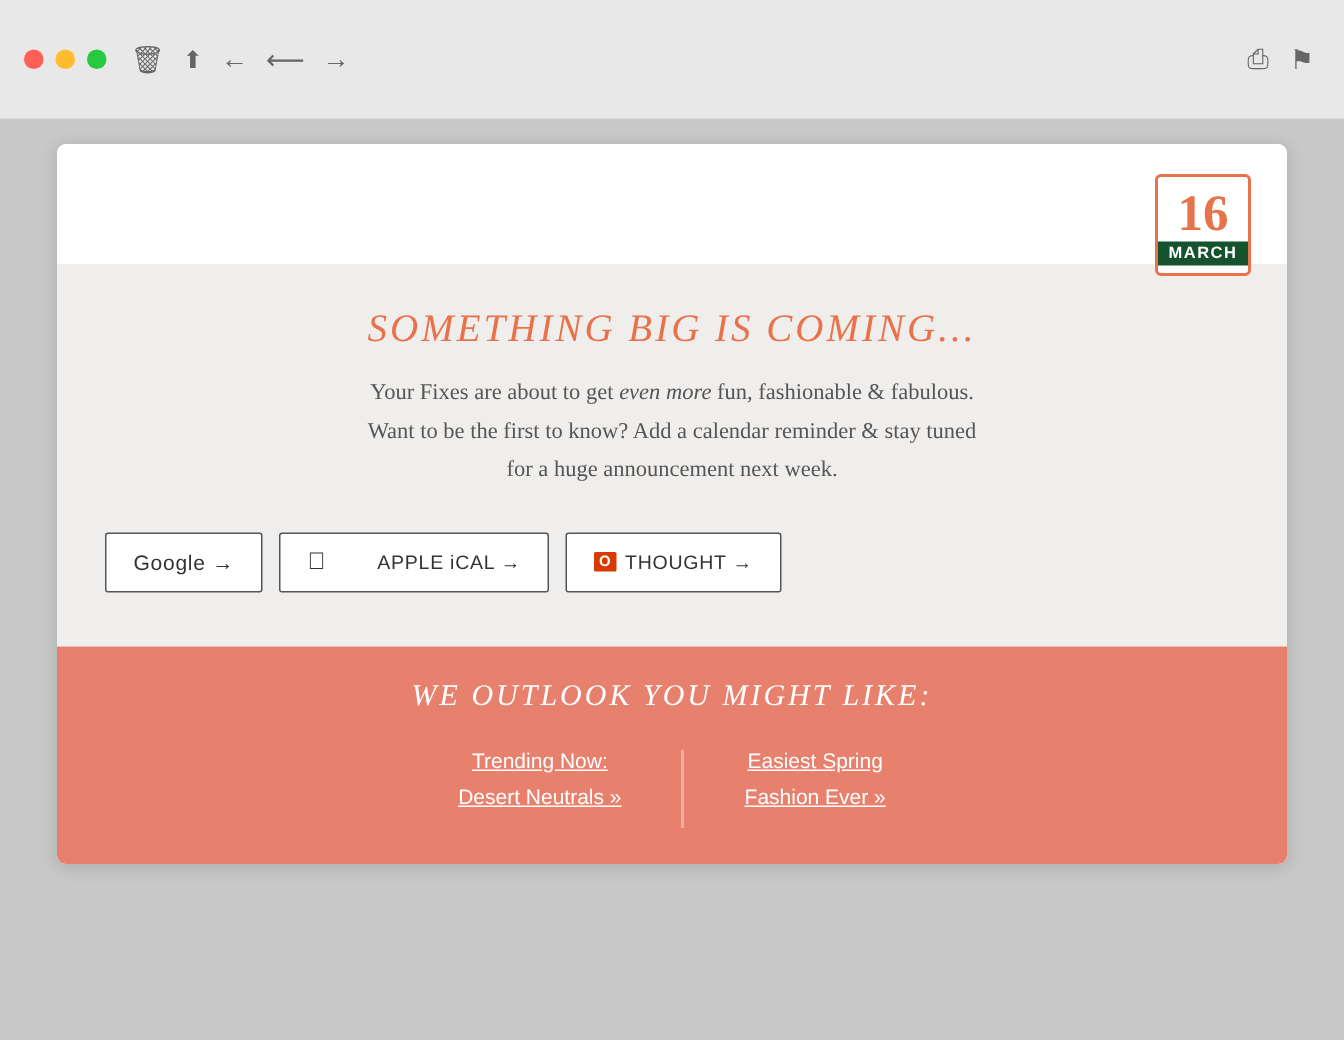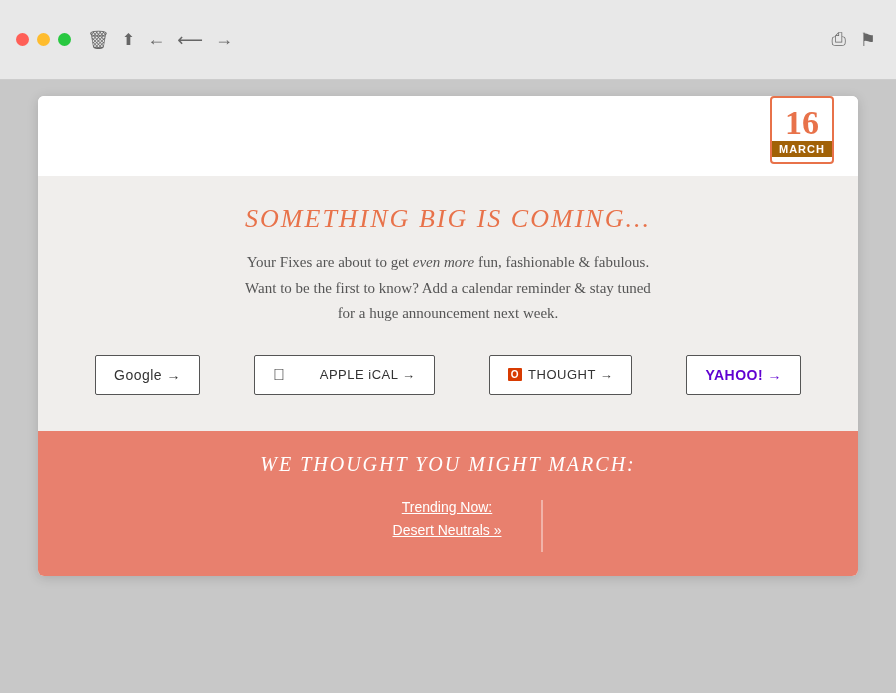--- a/index.html
+++ b/index.html
@@ -74,53 +74,53 @@
     .email-top-bar {
       background: white;
       padding: 16px 24px;
       position: relative;
       min-height: 80px;
     }
 
     
     .calendar-icon {
       position: absolute;
-      top: 0;
+      top: 20px;
       right: 24px;
       width: 64px;
       height: 68px;
       border: 2px solid #e8724a;
       border-radius: 4px;
       text-align: center;
       background: white;
     }
 
     .calendar-day {
       font-size: 34px;
       font-weight: bold;
       color: #e8724a;
       line-height: 1.1;
       padding-top: 6px;
     }
 
     .calendar-month {
-      background: #a16207;
+      background: #14532d;
       color: white;
       font-size: 11px;
       font-weight: bold;
       letter-spacing: 1px;
       padding: 2px 0;
       text-align: center;
       font-family: Arial, sans-serif;
     }
 
     
     .email-main {
       background: #f0eeec;
-      padding: 28px 57px 32px;
+      padding: 28px 32px 32px;
       text-align: center;
     }
 
     .email-main h1 {
       font-style: italic;
       color: #e8724a;
       font-size: 26px;
       font-weight: normal;
       letter-spacing: 2px;
       margin-bottom: 16px;
@@ -133,22 +133,22 @@
       max-width: 580px;
       margin: 0 auto 28px;
     }
 
     .email-main p em {
     }
 
     
     .calendar-buttons {
       display: flex;
-      gap: 30px;
-      justify-content: space-between;
+      gap: 11px;
+      justify-content: flex-start;
       margin-bottom: 4px;
     }
 
     .cal-btn {
       border: 1.5px solid #555;
       background: white;
       padding: 10px 18px;
       font-size: 13px;
       cursor: pointer;
       display: flex;
@@ -275,30 +275,30 @@
         <span class="google-text">Google →</span>
       </button>
       <button class="cal-btn">
         <span class="apple-icon"></span>
         <span style="font-size:13px; letter-spacing:0.5px;margin-left:28px;">APPLE iCAL →</span>
       </button>
       <button class="cal-btn">
         <span class="outlook-icon">O</span>
         <span>THOUGHT →</span>
       </button>
-      <button class="cal-btn">
-        <span class="yahoo-text">YAHOO! →</span>
-      </button>
     </div>
   </div>
 
   <div class="email-bottom">
-    <h2>WE THOUGHT YOU MIGHT MARCH:</h2>
+    <h2>WE OUTLOOK YOU MIGHT LIKE:</h2>
     <div class="links-row">
       <div class="link-col">
         <a>Trending Now:<br>Desert Neutrals »</a>
       </div>
       <div class="link-divider"></div>
       <div class="link-divider"></div>
+      <div class="link-col">
+        <a>Easiest Spring<br>Fashion Ever »</a>
+      </div>
     </div>
   </div>
 
 </div>
 
 </body></html>

